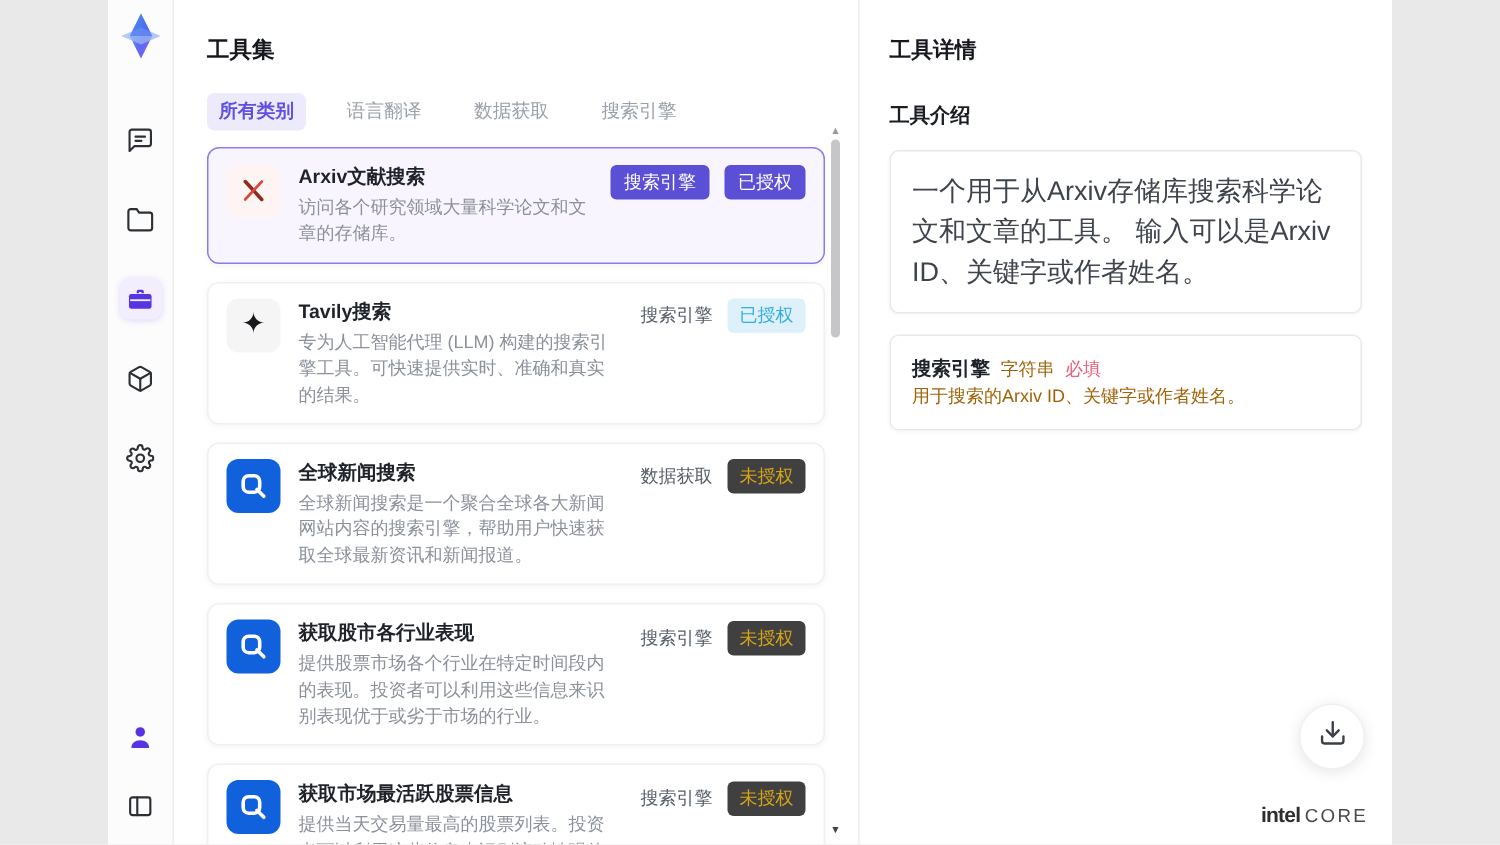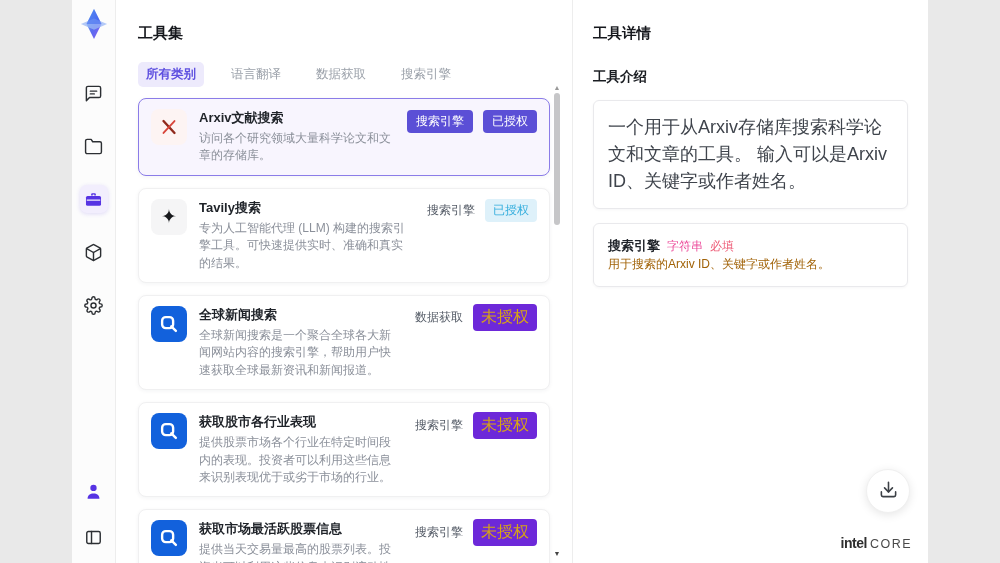--- a/index.html
+++ b/index.html
@@ -33,42 +33,42 @@
   .tool-icon.arxiv { background:#fdf4f3; }
   .tool-icon.sparkle { background:#f5f5f6; color:#17191c; font-size:19px; }
   .tool-icon.bluesearch { background:#1261dc; }
   .card-main { flex:1; min-width:0; }
   .tool-name { font-size:13px; font-weight:bold; color:#1f2329; line-height:17px; }
   .tool-desc { margin-top:4px; font-size:12px; color:#8b909a; line-height:1.45; }
   .card-right { display:flex; gap:10px; align-items:center; margin-left:4px; white-space:nowrap; height:22px; margin-top:1px; }
   .cat-plain { font-size:12px; color:#565d68; }
   .badge-solid { font-size:12px; color:#fff; background:#5b4fd6; padding:3px 9px; border-radius:4px; }
   .badge-blue { font-size:12px; color:#35aedd; background:#def1fa; padding:3px 8px; border-radius:4px; }
-  .badge-yellow { font-size:16px; color:#d7a416; background:#6d28d9; padding:3px 8px; border-radius:4px; }
+  .badge-yellow { font-size:12px; color:#d7a416; background:#404040; padding:3px 8px; border-radius:4px; }
 
   
   .vscroll { position:absolute; right:10px; top:84px; bottom:6px; width:10px; }
   .vscroll .arrow { position:absolute; left:0; width:10px; text-align:center; font-size:7px; color:#444; line-height:7px; }
   .vscroll .arrow.up { top:0; color:#999; }
   .vscroll .arrow.down { bottom:0; }
   .vscroll .thumb { position:absolute; left:2px; top:9px; width:6px; height:132px; background:#c6c6c8; border-radius:3px; }
 
   
   .detail-panel { flex:1; border-left:1px solid #ededed; padding:17px 20px 13px; position:relative; }
   .detail-title { font-size:14.5px; font-weight:bold; color:#16181d; margin-top:7px; }
   .section-h { font-size:13.5px; font-weight:bold; color:#1a1d22; }
   .intro-h { margin-top:25px; }
   .intro-box { margin-top:14px; border:1px solid #e9e9ec; border-radius:6px; padding:13px 14px;
                font-size:18px; color:#3f444c; box-shadow:0 1px 3px rgba(25,30,50,.04); line-height:1.5; }
   .params-h { margin-top:25px; }
   .param-box { margin-top:14px; border:1px solid #e9e9ec; border-radius:6px; padding:13px 14px;
                box-shadow:0 1px 3px rgba(25,30,50,.04); }
   .param-line { display:flex; align-items:baseline; gap:7px; }
   .param-name { font-size:13px; font-weight:bold; color:#1f2329; }
-  .param-type { font-size:12px; color:#ec4899; }
+  .param-type { font-size:12px; color:#a16207; }
   .param-required { font-size:12px; color:#ee5d78; }
   .param-desc { margin-top:1px; font-size:12px; color:#a16207; }
 
   
   .download-fab { position:absolute; right:18px; bottom:50px; width:44px; height:44px; border-radius:50%;
                   background:#fff; border:1px solid #f0f0f0; box-shadow:0 2px 10px rgba(0,0,0,.1);
                   display:grid; place-items:center; color:#3c4046; cursor:pointer; }
   .download-fab svg { width:19px; height:19px; }
   .brand { position:absolute; right:16px; bottom:12px; display:flex; align-items:baseline; gap:3px; color:#2e2e2e; }
   .brand .intel { font-size:14px; font-weight:bold; letter-spacing:-0.5px;margin-left:24px; }

